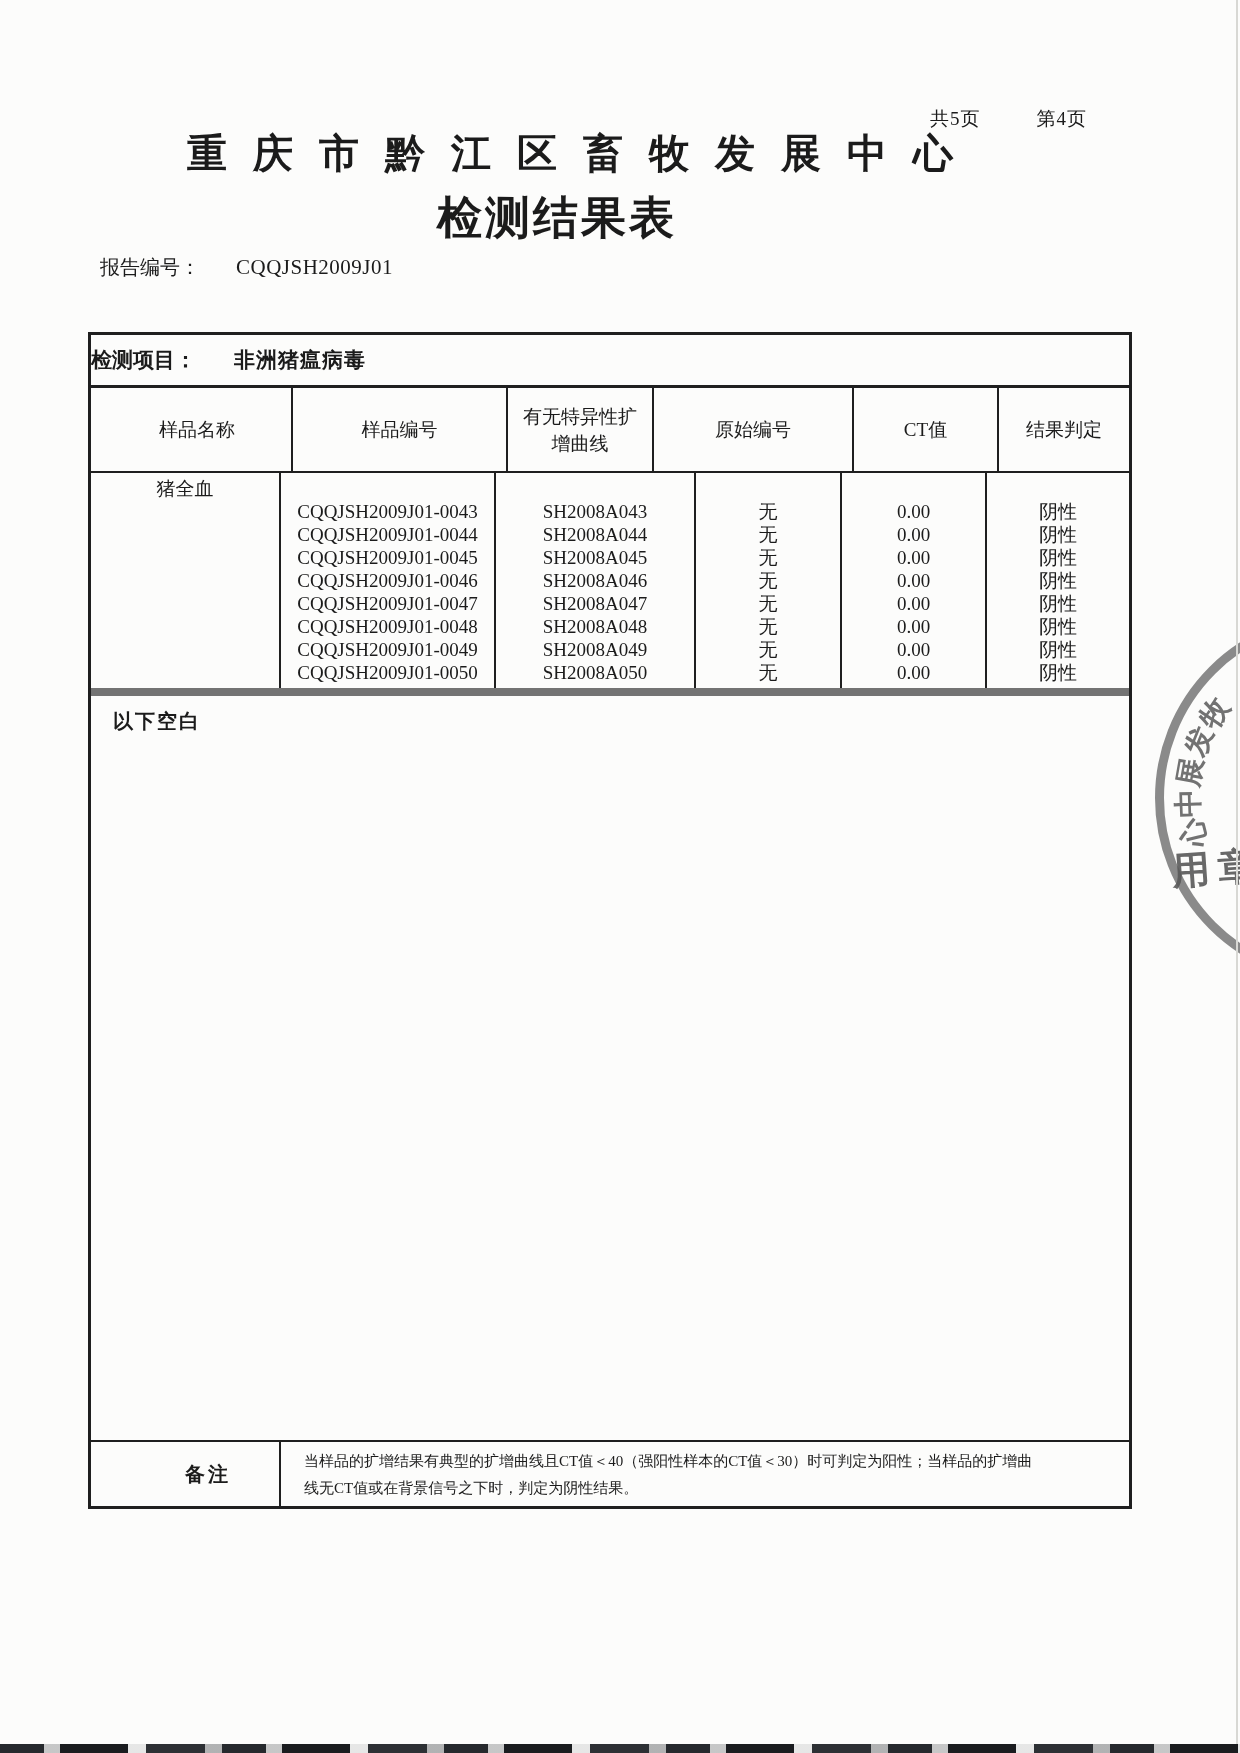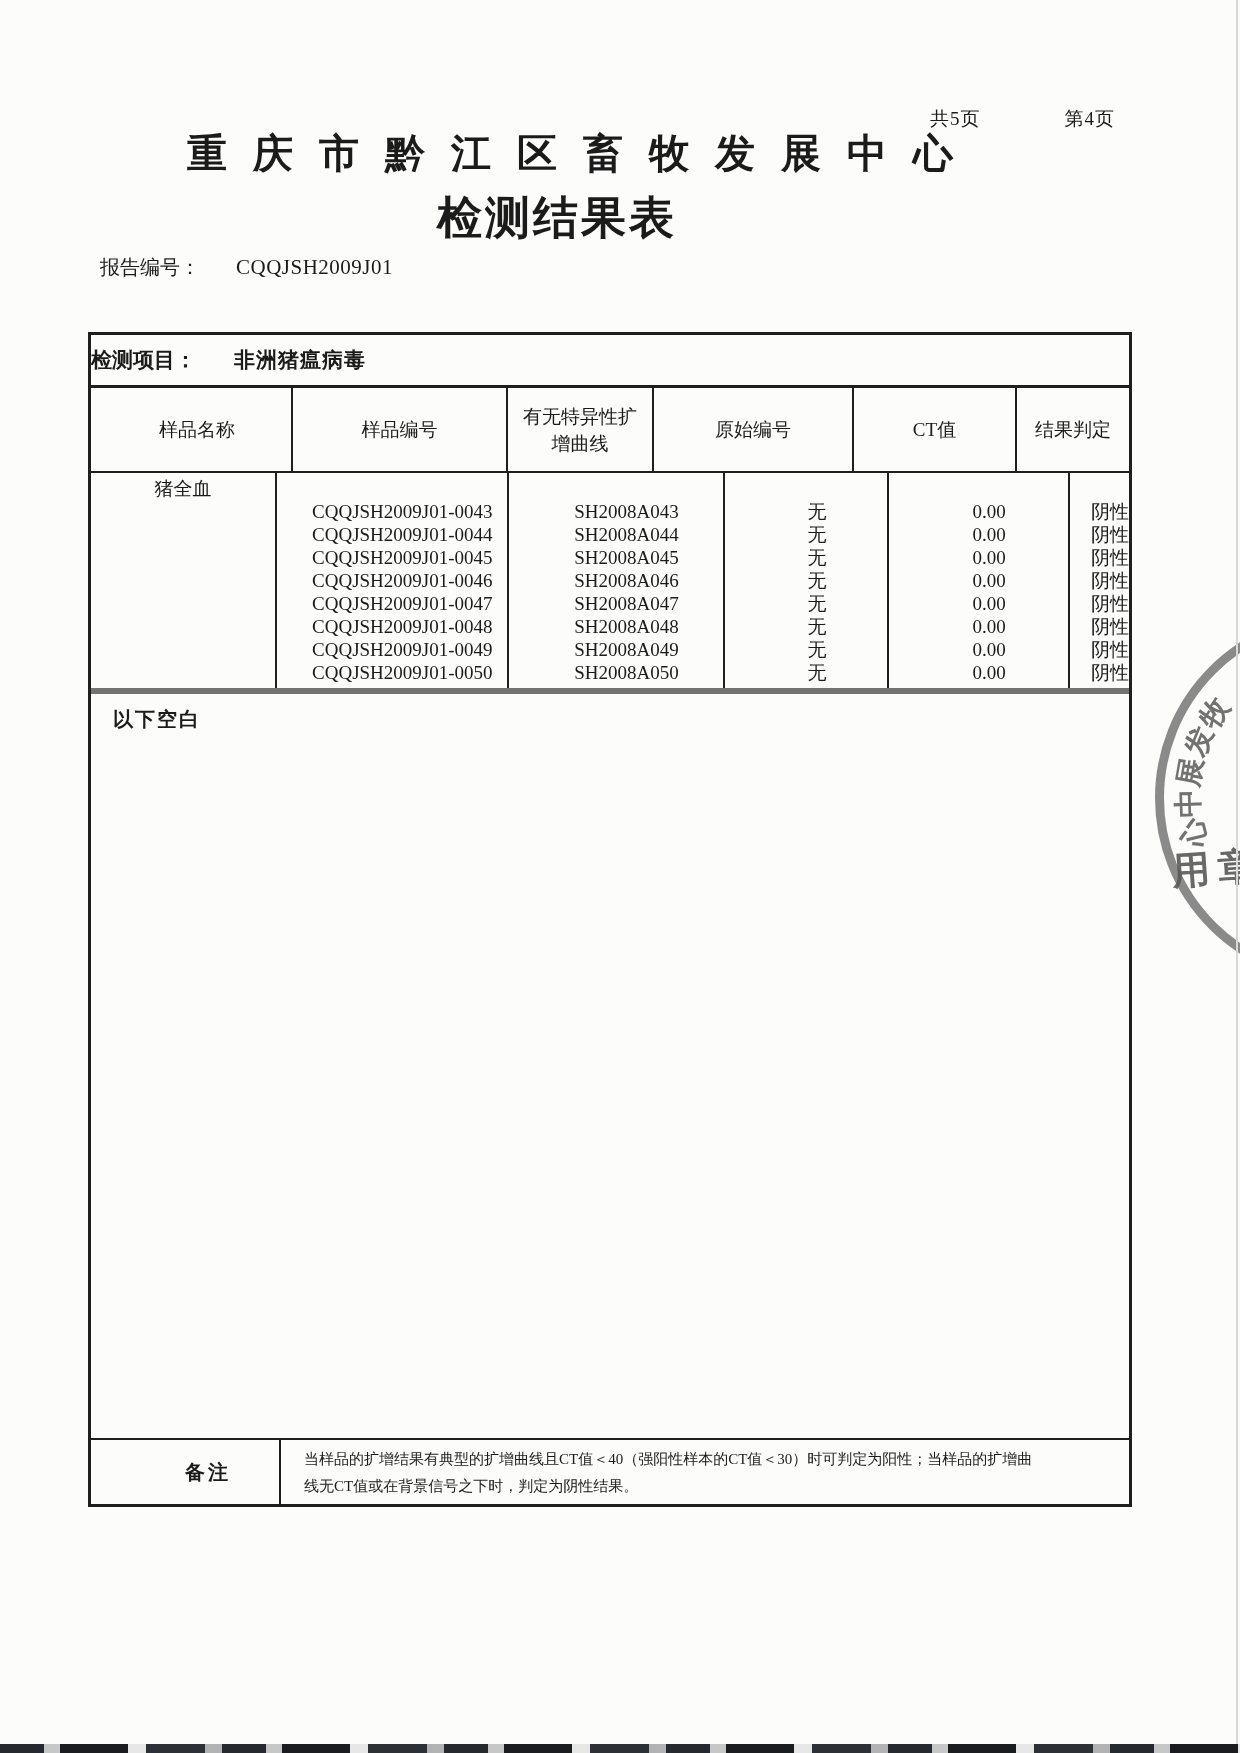--- a/index.html
+++ b/index.html
@@ -2,44 +2,44 @@
 <html><head>
 <meta charset="utf-8">
 <style>
   html,body{margin:0;padding:0;background:#e8e8e8;}
   .page{
     position:relative;width:1240px;height:1753px;margin:0 auto;
     background:#fcfcfb;overflow:hidden;color:#1b1b1b;
     font-family:"Liberation Serif","DejaVu Serif",serif;
   }
   
-  .pagination{position:absolute;top:106px;left:930px;display:flex;gap:84px;
+  .pagination{position:absolute;top:106px;left:930px;display:flex;gap:56px;
     font-size:19px;letter-spacing:1px;}
   
   .org-title{position:absolute;top:126px;left:0;width:1140px;text-align:center;
     font-size:40px;font-weight:bold;letter-spacing:26px;text-indent:26px;
     font-family:"Liberation Serif","DejaVu Serif",serif;}
   .doc-title{position:absolute;top:188px;left:0;width:1114px;text-align:center;
     font-size:45px;font-weight:bold;letter-spacing:3px;
     font-family:"Liberation Sans","DejaVu Sans",sans-serif;}
   .report-line{position:absolute;top:254px;left:100px;font-size:20px;display:flex;align-items:baseline;}
   .report-line .val{margin-left:36px;font-size:21px;letter-spacing:.5px;}
   
   .doc-table{position:absolute;left:88px;top:332px;width:1044px;
     border:3px solid #1f1f1f;box-sizing:border-box;background:transparent;}
   .row-project{height:50px;border-bottom:3px solid #1f1f1f;display:flex;align-items:center;
     font-family:"Liberation Sans","DejaVu Sans",sans-serif;
     font-size:21px;font-weight:bold;}
   .row-project .pv{margin-left:38px;letter-spacing:1px;}
-  .c1{width:190px;}.c2{width:215px;}.c3{width:200px;}.c4{width:146px;}.c5{width:163px;font-family:Liberation Serif, serif;}
+  .c1{width:190px;}.c2{width:215px;}.c3{width:200px;}.c4{width:146px;}.c5{width:145px;font-family:Liberation Serif, serif;}
   .c6{flex:1;border-right:none !important;}
   .row-headers{display:flex;height:83px;border-bottom:2px solid #1f1f1f;padding-left:12px;}
   .hc{border-right:2px solid #1f1f1f;display:flex;align-items:center;justify-content:center;
     text-align:center;font-size:19px;line-height:27px;box-sizing:border-box;padding:0 9px;}
-  .row-data{display:flex;height:215px;border-bottom:6px solid #737373;gap:21px;}
+  .row-data{display:flex;height:215px;border-bottom:8px solid #737373;}
   .dc{border-right:2px solid #1f1f1f;box-sizing:border-box;padding-top:4px;}
   .ln{height:23px;line-height:23px;text-align:center;font-size:19px;white-space:nowrap;}
   .row-blank{height:746px;border-bottom:2px solid #1f1f1f;box-sizing:border-box;
     padding:12px 0 0 22px;}
   .blank-note{font-family:"Liberation Sans","DejaVu Sans",sans-serif;
     font-size:20px;font-weight:bold;letter-spacing:2px;}
   .row-remark{display:flex;height:64px;}
   .rlabel{width:190px;border-right:2px solid #1f1f1f;display:flex;align-items:center;
     justify-content:center;font-family:"Liberation Sans","DejaVu Sans",sans-serif;
     font-size:20px;font-weight:bold;letter-spacing:3px;box-sizing:border-box;padding-left:46px;}

